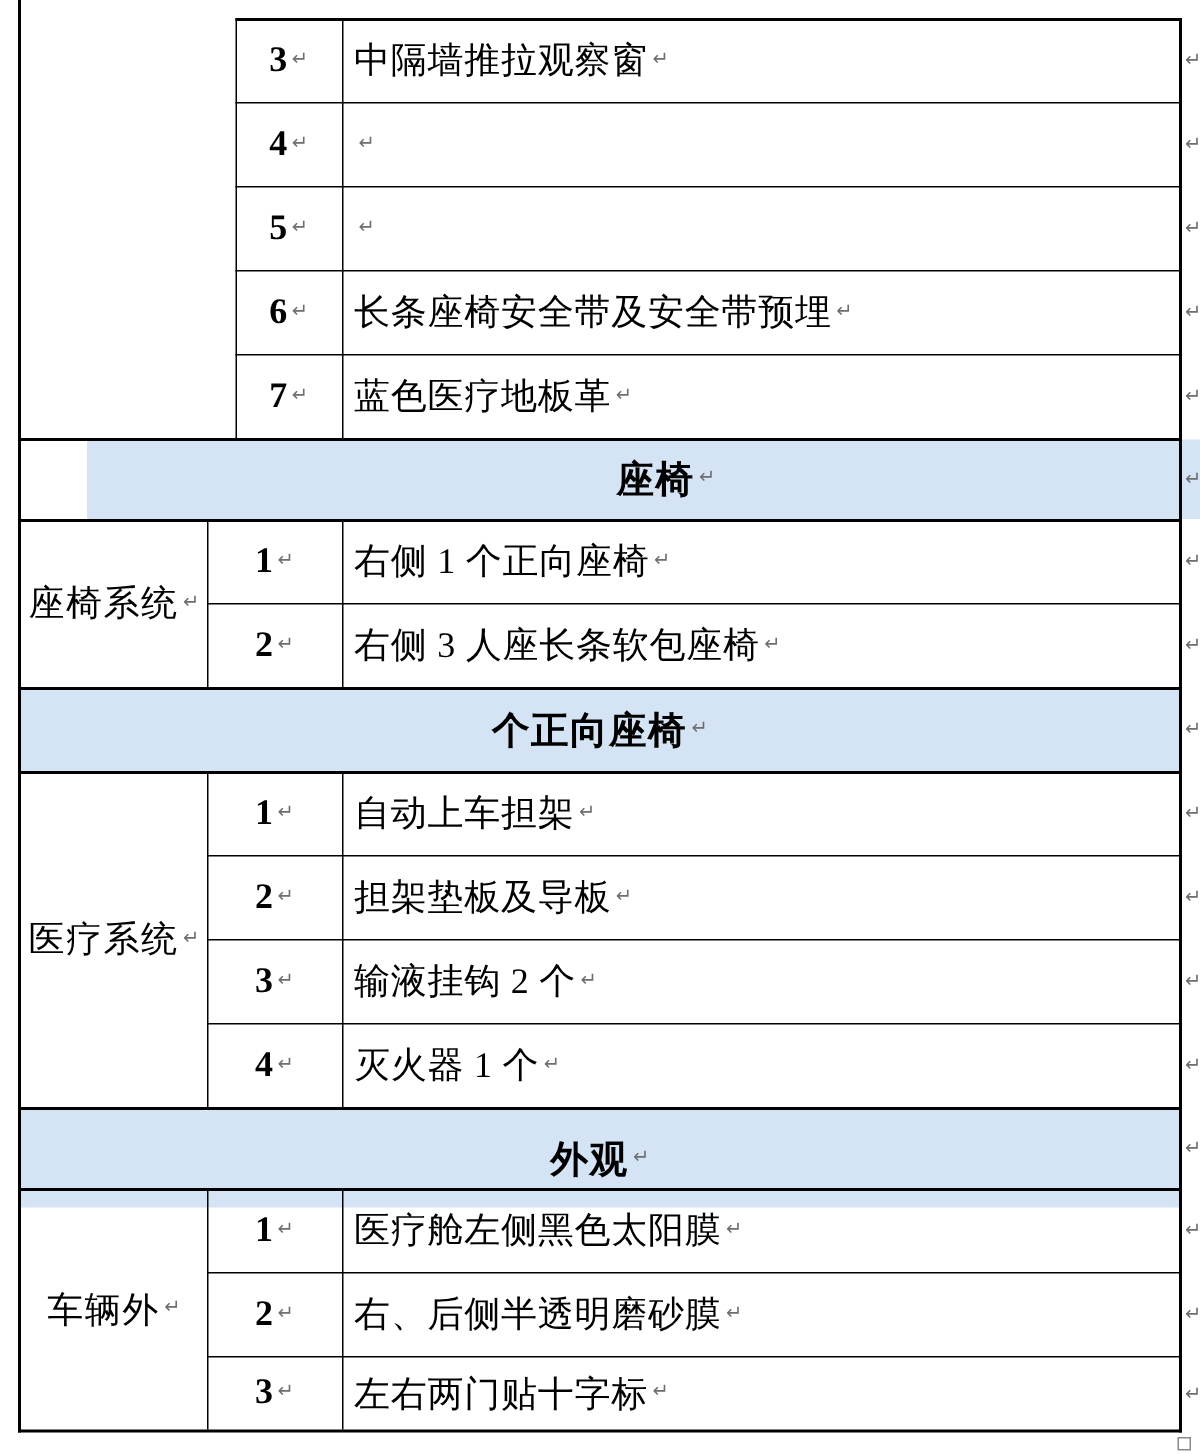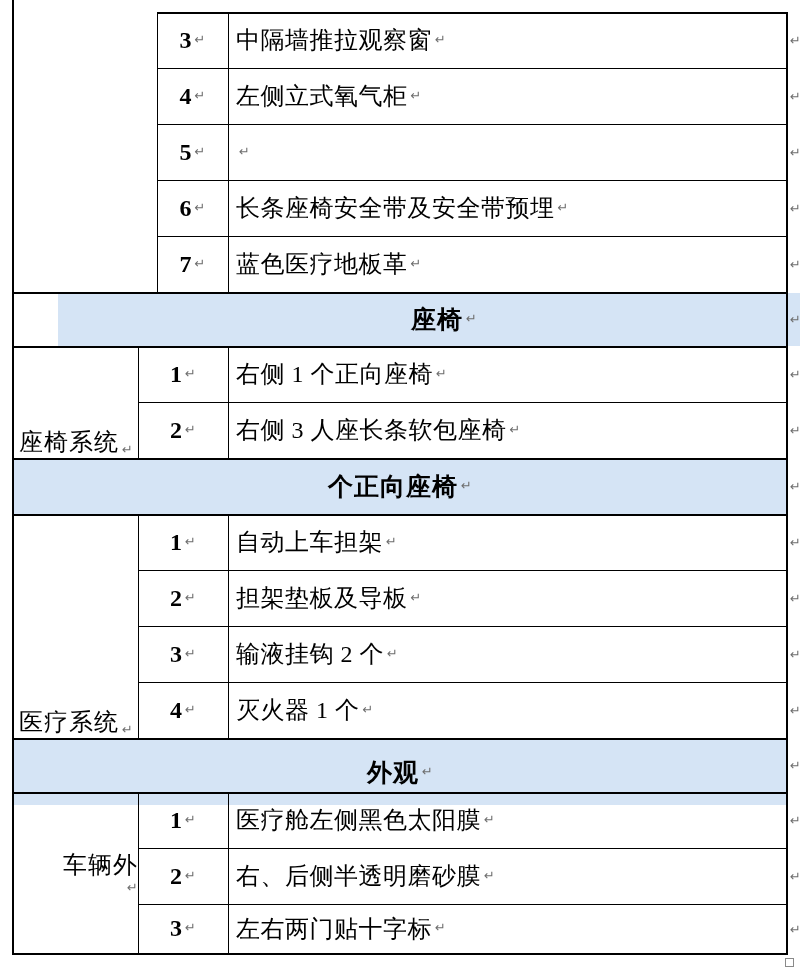--- a/index.html
+++ b/index.html
@@ -9,21 +9,21 @@
   .ln{position:absolute;background:#000000;z-index:5;}
   
   .hdr{position:absolute;background:#d5e4f5;display:flex;align-items:center;justify-content:center;
        z-index:1;font-weight:bold;font-size:25px;letter-spacing:1px;}
   
   .row{position:absolute;display:flex;z-index:2;}
   .numcell{display:flex;align-items:center;justify-content:center;font-weight:bold;font-size:24px;}
   .num-w-top{width:71px;}
   .num-w{width:90px;}
   .desccell{flex:1;display:flex;align-items:center;padding-left:8px;font-size:24px;letter-spacing:0.5px;}
-  .catcell{position:absolute;display:flex;align-items:flex-end;justify-content:center;
+  .catcell{position:absolute;display:flex;align-items:center;justify-content:center;
            z-index:2;font-size:24px;letter-spacing:1px;}
   .eoc{font-size:13px;color:#6e6e6e;margin-left:3px;position:relative;top:-1px;
        font-family:"DejaVu Sans","Liberation Sans",sans-serif;font-weight:normal;letter-spacing:0;}
   .rowmark{position:absolute;width:16px;height:22px;z-index:3;display:flex;align-items:center;
            font-size:13px;color:#6e6e6e;font-family:"DejaVu Sans","Liberation Sans",sans-serif;}
   .handle{position:absolute;left:785px;top:958px;width:7px;height:7px;background:#ffffff;
           border:1px solid #8a8a8a;z-index:6;}
 </style>
 </head>
 <body>
@@ -41,21 +41,20 @@
         <span>中隔墙推拉观察窗</span>
         <span class="eoc">↵</span>
       </div>
   </div>
   <div class="row" style="left:157px;top:68px;width:629px;height:56px;">
     <div class="numcell num-w-top">
         <span>4</span>
         <span class="eoc">↵</span>
       </div>
     <div class="desccell">
-        <span>左侧立式氧气柜</span>
         <span class="eoc">↵</span>
       </div>
   </div>
   <div class="row" style="left:157px;top:124px;width:629px;height:56px;">
     <div class="numcell num-w-top">
         <span>5</span>
         <span class="eoc">↵</span>
       </div>
     <div class="desccell">
         <span class="eoc">↵</span>
@@ -160,21 +159,21 @@
         <span>灭火器 1 个</span>
         <span class="eoc">↵</span>
       </div>
   </div>
 
   <div class="hdr" style="left:14px;top:739px;width:772px;height:66px;">
     <span>外观</span>
       <span class="eoc">↵</span>
   </div>
 
-  <div class="catcell" style="left:14px;top:792px;width:124px;height:161px;flex-direction:column;">
+  <div class="catcell" style="left:14px;top:792px;width:124px;height:161px;">
     <span>车辆外</span>
       <span class="eoc">↵</span>
   </div>
   <div class="row" style="left:138px;top:792px;width:648px;height:56px;">
     <div class="numcell num-w">
         <span>1</span>
         <span class="eoc">↵</span>
       </div>
     <div class="desccell">
         <span>医疗舱左侧黑色太阳膜</span>

